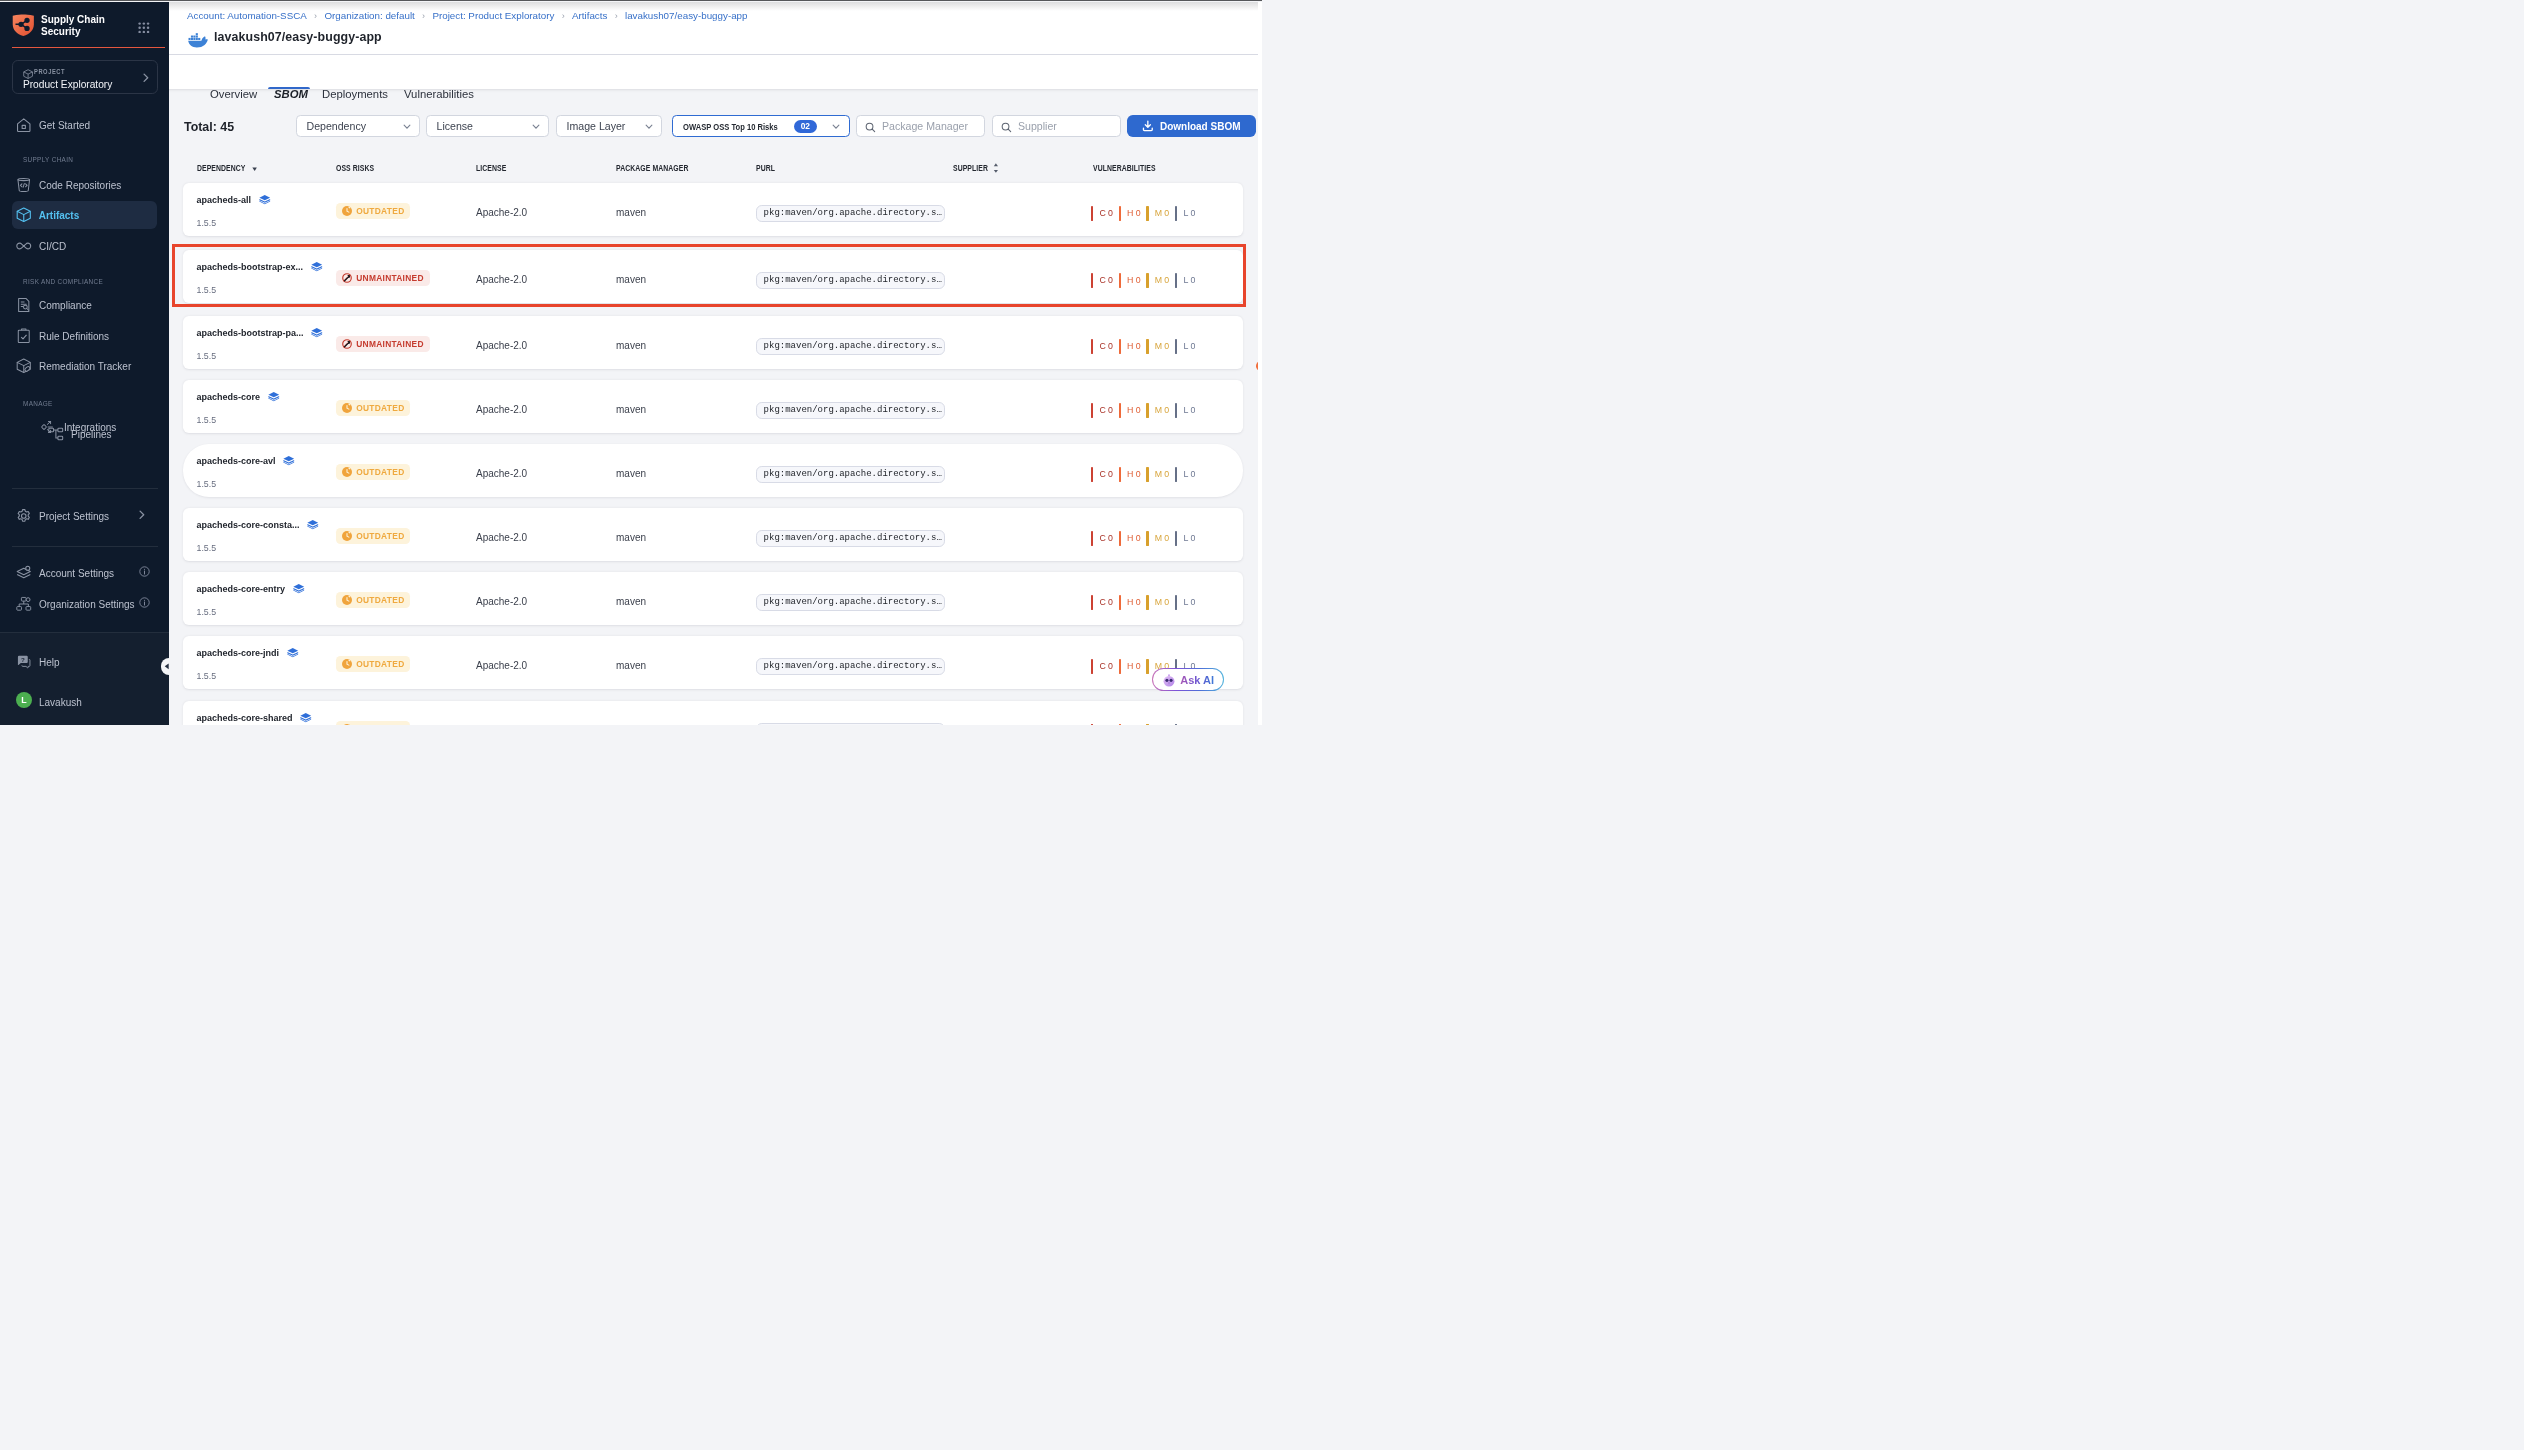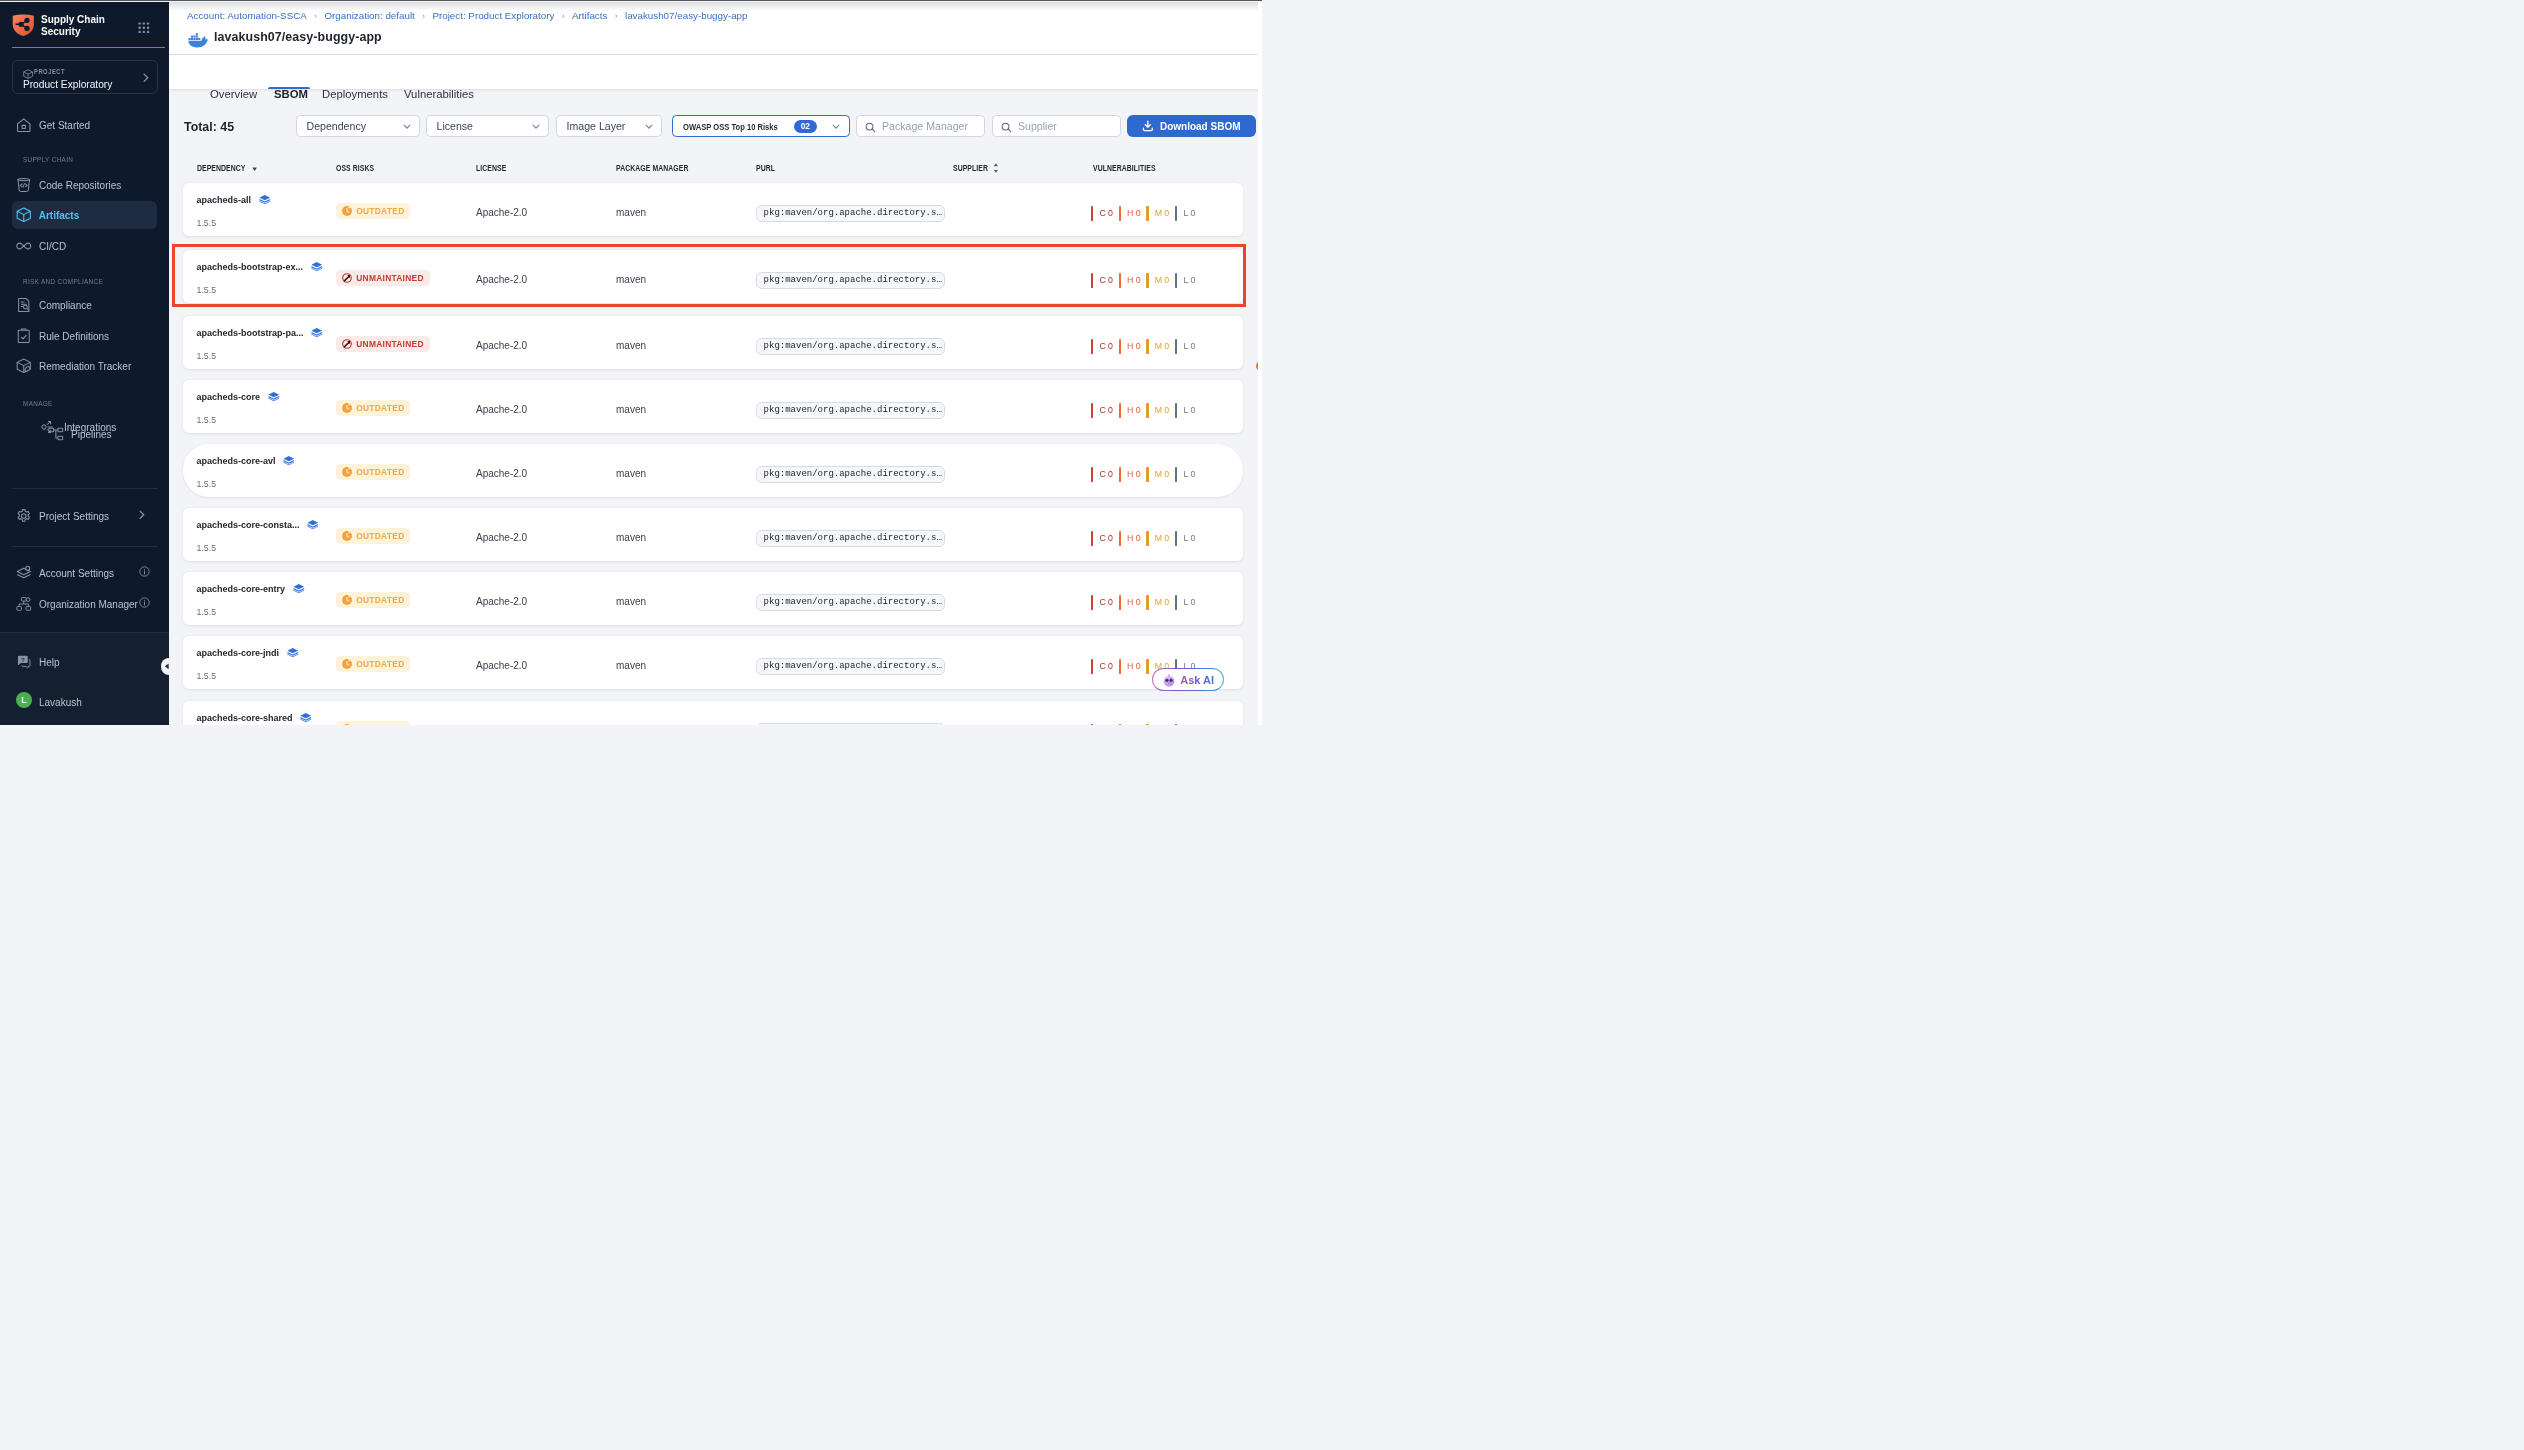--- a/index.html
+++ b/index.html
@@ -266,21 +266,21 @@
       <svg class="ic" viewBox="0 0 24 24">
         <g stroke="#8a93a3" stroke-width="1.3" fill="none">
           <rect x="8.8" y="3" width="6.4" height="5" rx="1"></rect>
           <rect x="2.5" y="15.5" width="6.4" height="5" rx="1"></rect>
           <rect x="15.1" y="15.5" width="6.4" height="5" rx="1"></rect>
           <path d="M12 8 V12 M5.7 15.5 V12 H18.3 V15.5"></path>
           <circle cx="18" cy="6" r="2.6" fill="#0d1829"></circle>
           <path d="M18 4 V3.4 M18 8 V8.6 M16 6 H15.4 M20 6 H20.6" stroke-width="1"></path>
         </g>
       </svg>
-      <span class="lb">Organization Manager</span>
+      <span class="lb">Organization Settings</span>
     <svg class="abs" style="left:139px; top:9.5px;" width="11" height="11" viewBox="0 0 15 15">
         <circle cx="7.5" cy="7.5" r="6.4" stroke="#858da0" stroke-width="1.2" fill="none"></circle>
         <path d="M7.5 6.8 V11" stroke="#858da0" stroke-width="1.3" stroke-linecap="round"></path>
         <circle cx="7.5" cy="4.4" r="0.8" fill="#858da0"></circle>
       </svg>
     </div>
 
   <div class="abs" id="sidebottom" style="left:0; top:630px; width:169px; height:94px; background:#141f2f; border-top:0.7px solid #232e3d;"></div>
   <div class="mitem" style="top:644px; z-index:2;">
       <svg class="ic" viewBox="0 0 24 24">
@@ -317,21 +317,21 @@
       <rect x="5.45" y="8.1" width="2.95" height="2.9"></rect>
         <rect x="8.8" y="8.1" width="2.95" height="2.9"></rect>
         <rect x="12.15" y="8.1" width="2.95" height="2.9"></rect>
       <rect x="12.15" y="4.8" width="2.95" height="2.9"></rect>
       <path d="M1.6 15.5 L20 15.5 C20.6 13.3 21.6 11.3 23.4 10.2 L25 9.2 C25.9 10.7 26 12.3 25.4 13.6 C26.6 13.1 28 13.2 28.9 13.7 C28.4 16.2 27 19.2 24.4 21.3 C21.6 23.6 18 24.8 13.6 24.8 C7.2 24.8 2.9 21.6 1.6 15.5 Z"></path>
     </g>
   </svg>
   <div class="abs" id="title">lavakush07/easy-buggy-app</div>
   <div class="abs" id="hdivider"></div>
   <div class="tab" style="left:41px;">Overview</div>
-  <div class="tab" style="left:105px; font-weight:700; color:#1d2129;">SBOM</div>
+  <div class="tab" style="left:105px; font-weight:700; color:#1d2129;font-style:italic;">SBOM</div>
   <div class="tab" style="left:153px;">Deployments</div>
   <div class="tab" style="left:235px;">Vulnerabilities</div>
   <div class="abs" id="tabline"></div>
 </div>
 
 <div class="abs" id="content"></div>
 <div class="abs" id="totaltxt">Total: 45</div>
 
 <div class="fbox" style="left:296px; width:124px;">
     <span class="lbl">Dependency</span>

